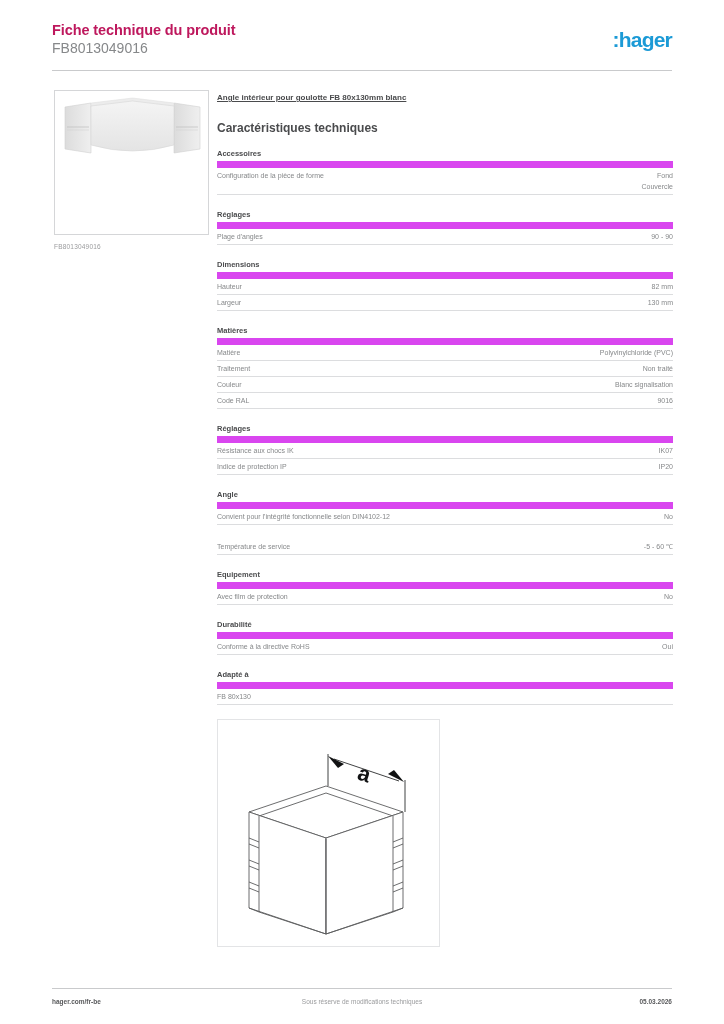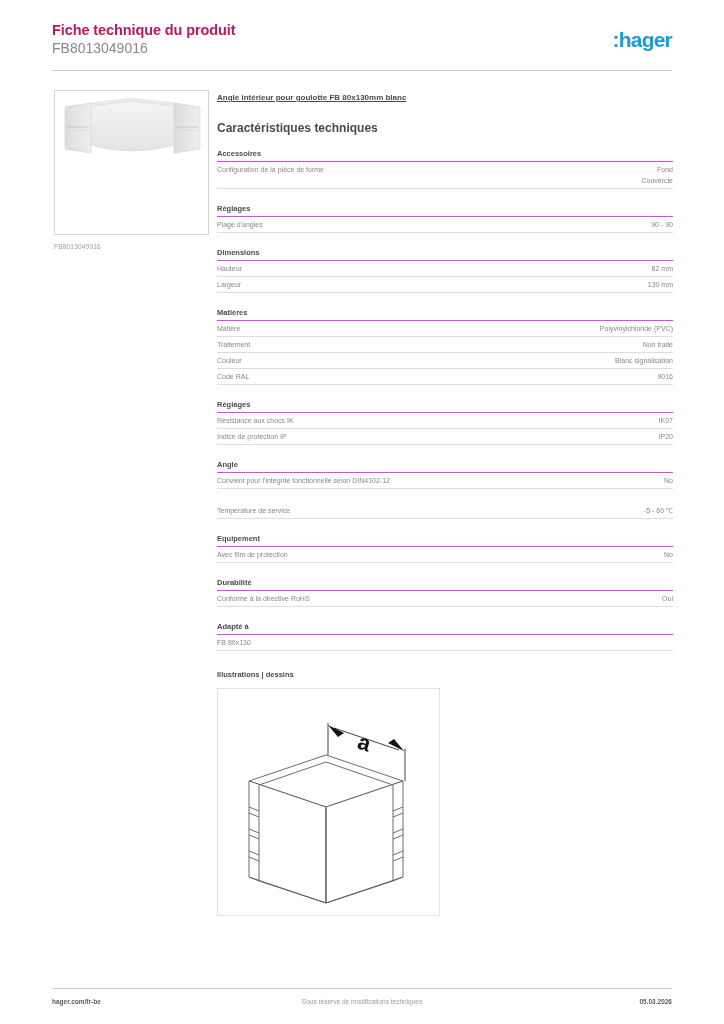--- a/index.html
+++ b/index.html
@@ -116,21 +116,21 @@
   }
   .section {
     margin: 0 0 14px 0;
   }
   .section-head {
     font-size: 7.5px;
     font-weight: bold;
     color: #4a4b4d;
     line-height: 11px;
     padding-bottom: 2px;
-    border-bottom: 1px solid #d946ef;
+    border-bottom: 7px solid #d946ef;
   }
   .row {
     display: flex;
     justify-content: space-between;
     align-items: flex-start;
     font-size: 7px;
     color: #86888a;
     line-height: 11px;
     padding: 2px 0 2px 0;
     border-bottom: 1px solid #dcdddf;
@@ -330,21 +330,20 @@
         </div>
         <div class="section">
           <div class="section-head">Adapté à</div>
           <div class="row">
             <span class="row-label">FB 80x130</span>
             <span class="row-value"></span>
           </div>
         </div>
       </div>
 
-    <div class="draw-title">Illustrations | dessins</div>
     <div class="draw-box">
       <svg viewBox="0 0 221 226" width="221" height="226">
         <g fill="none" stroke="#5b5c5e" stroke-width="0.9" stroke-linejoin="round">
 
           <path d="M31 92 L108 66 L185 92 L108 118 Z" fill="#ffffff"></path>
           <path d="M41 96 L108 73 L175 96 L108 119 Z"></path>
 
           <path d="M31 92 L31 188 L108 214 L108 118 Z" fill="#ffffff"></path>
 
           <path d="M185 92 L185 188 L108 214 L108 118 Z" fill="#ffffff"></path>

